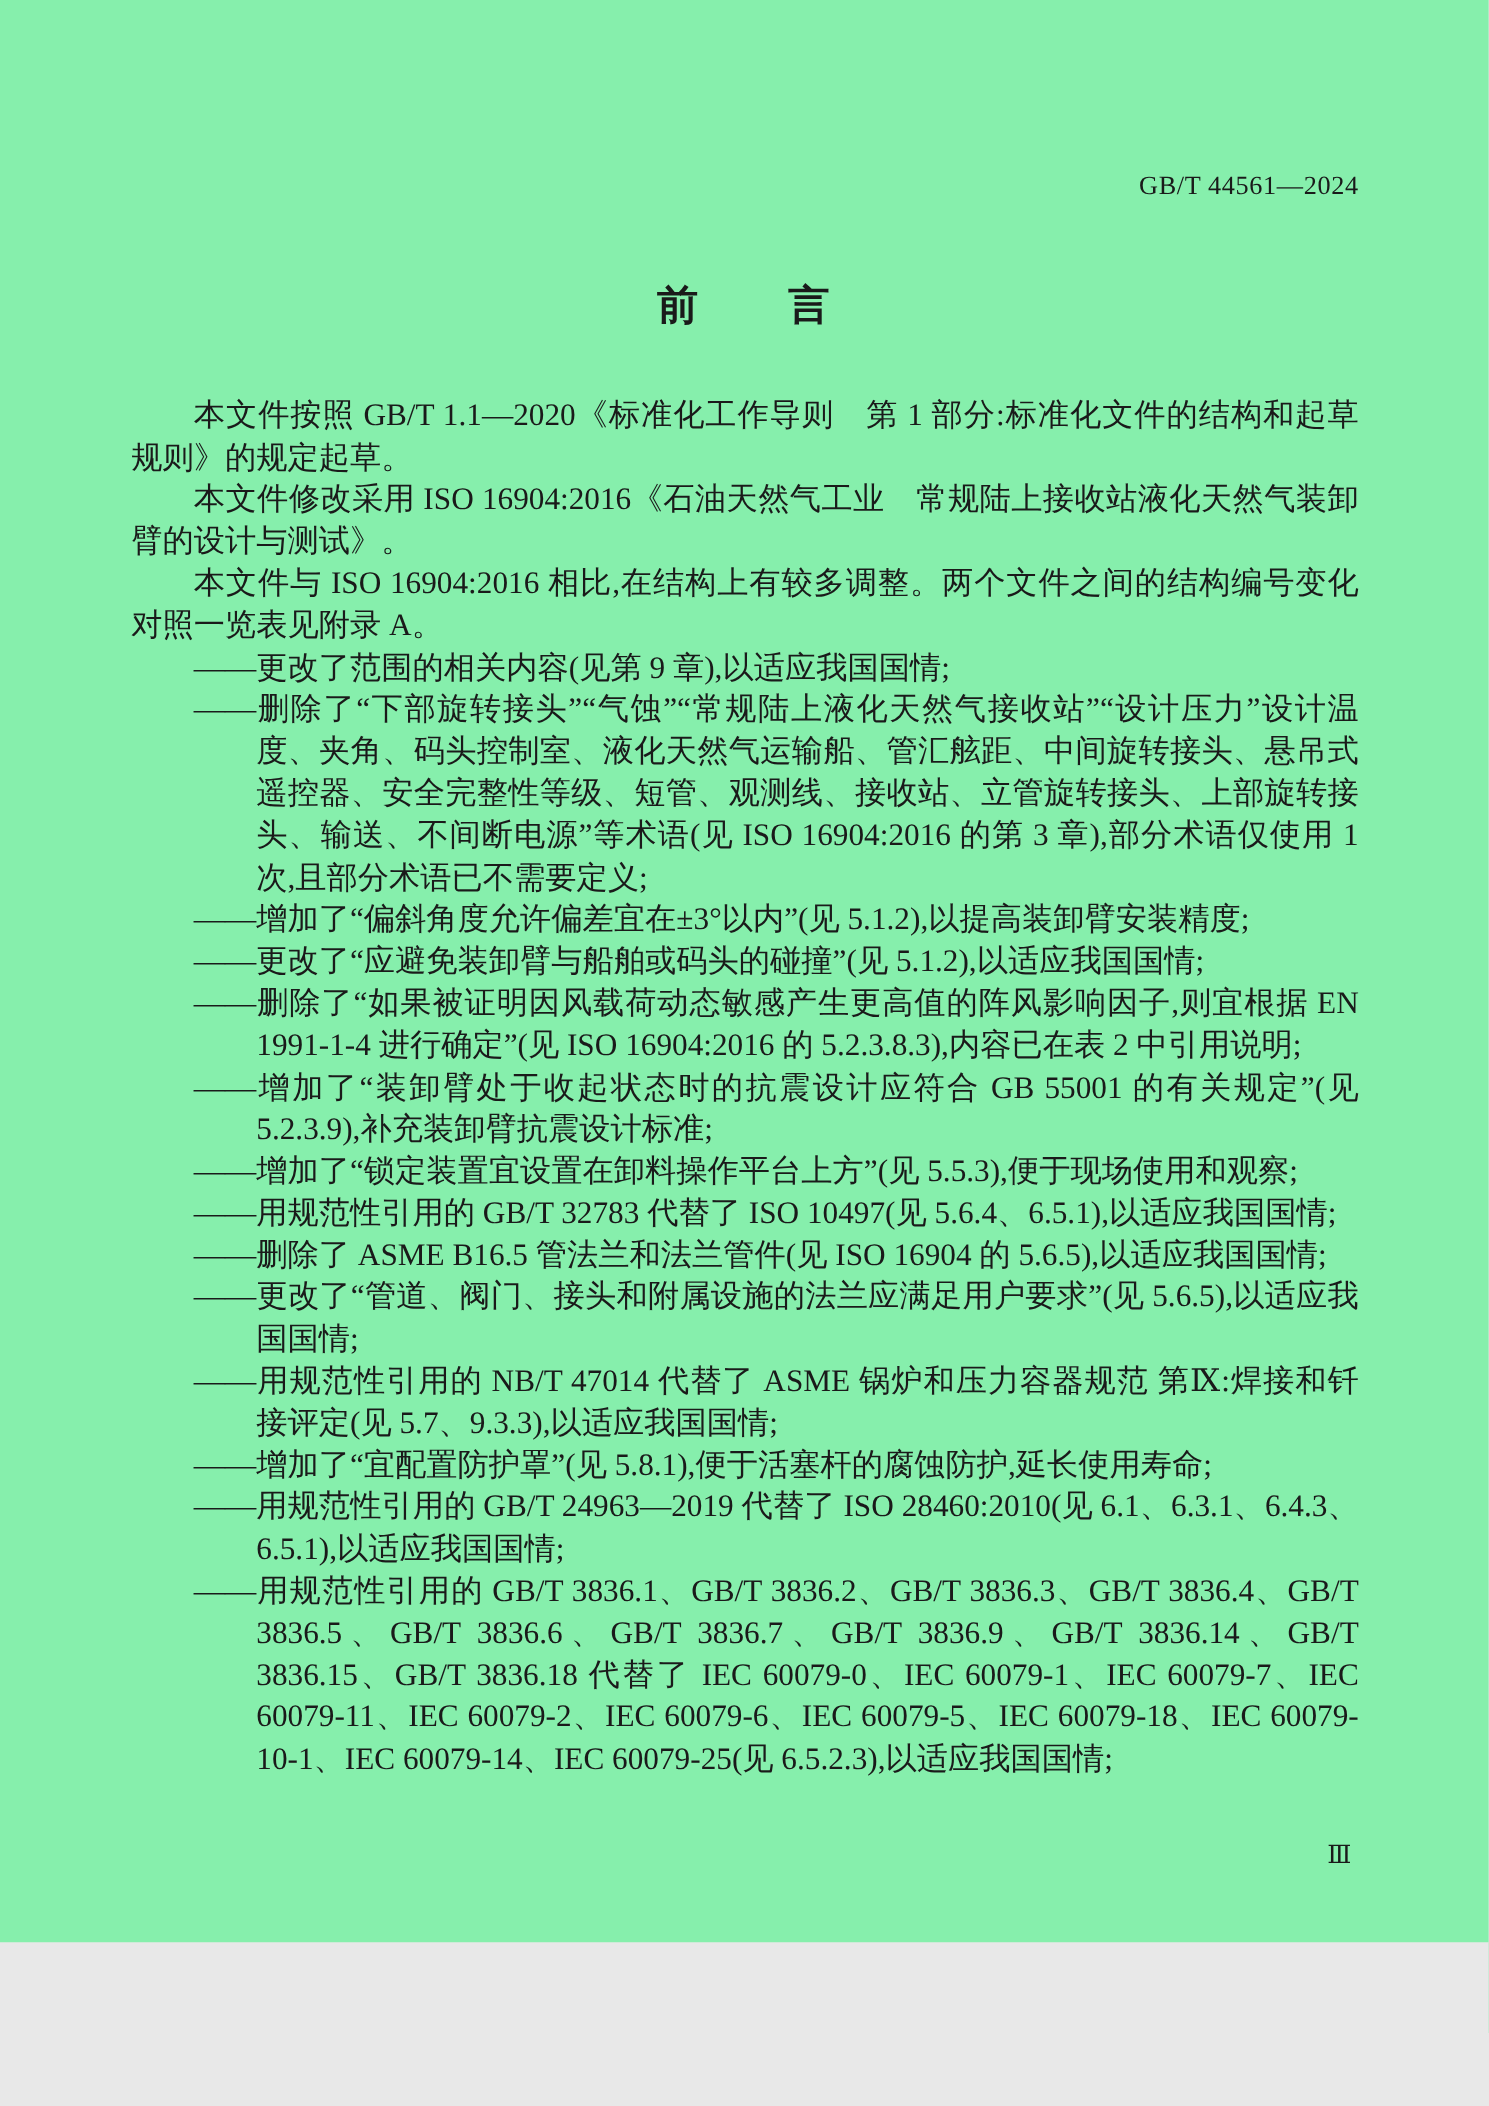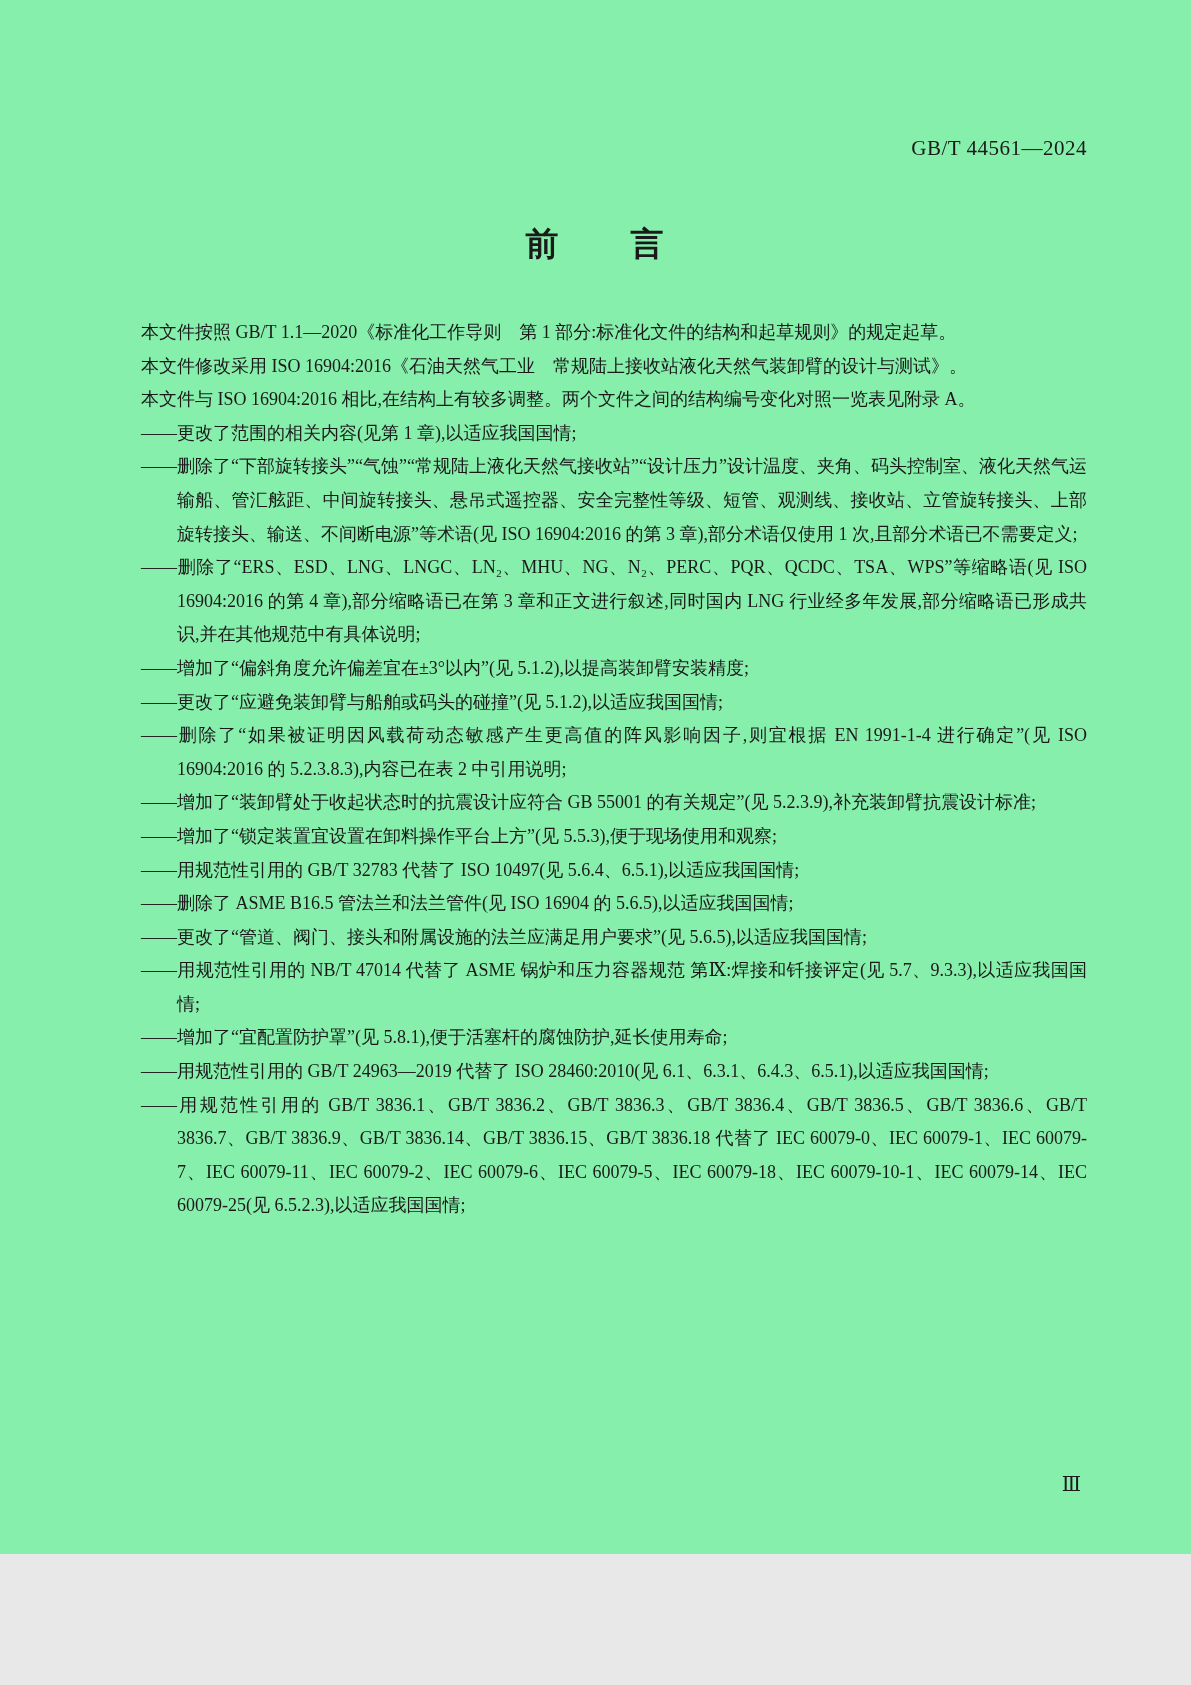--- a/index.html
+++ b/index.html
@@ -36,21 +36,21 @@
       font-size: 33px;
       font-weight: bold;
       font-family: Liberation Serif, serif;
       letter-spacing: 2px;
     }
     .body-text {
       position: absolute;
       top: 316px;
       left: 105px;
       width: 982px;
-      font-size: 18px;
+      font-size: 25px;
       line-height: 33.6px;
       text-align: justify;
     }
     .para {
       margin: 0;
       text-indent: 2em;
     }
     .list-item {
       margin: 0;
       padding-left: 4em;
@@ -70,23 +70,22 @@
 
   <div class="doc-number">GB/T 44561—2024</div>
 
   <h1 class="page-title">前　　言</h1>
 
   <div class="body-text">
     <p class="para">本文件按照 GB/T 1.1—2020《标准化工作导则　第 1 部分:标准化文件的结构和起草规则》的规定起草。</p>
     <p class="para">本文件修改采用 ISO 16904:2016《石油天然气工业　常规陆上接收站液化天然气装卸臂的设计与测试》。</p>
     <p class="para">本文件与 ISO 16904:2016 相比,在结构上有较多调整。两个文件之间的结构编号变化对照一览表见附录 A。</p>
 
-    <p class="list-item">——更改了范围的相关内容(见第 1 章),以适应我国国情;</p>
+    <p class="list-item">——更改了范围的相关内容(见第 9 章),以适应我国国情;</p>
     <p class="list-item">——删除了“下部旋转接头”“气蚀”“常规陆上液化天然气接收站”“设计压力”设计温度、夹角、码头控制室、液化天然气运输船、管汇舷距、中间旋转接头、悬吊式遥控器、安全完整性等级、短管、观测线、接收站、立管旋转接头、上部旋转接头、输送、不间断电源”等术语(见 ISO 16904:2016 的第 3 章),部分术语仅使用 1 次,且部分术语已不需要定义;</p>
-    <p class="list-item">——删除了“ERS、ESD、LNG、LNGC、LN₂、MHU、NG、N₂、PERC、PQR、QCDC、TSA、WPS”等缩略语(见 ISO 16904:2016 的第 4 章),部分缩略语已在第 3 章和正文进行叙述,同时国内 LNG 行业经多年发展,部分缩略语已形成共识,并在其他规范中有具体说明;</p>
     <p class="list-item">——增加了“偏斜角度允许偏差宜在±3°以内”(见 5.1.2),以提高装卸臂安装精度;</p>
     <p class="list-item">——更改了“应避免装卸臂与船舶或码头的碰撞”(见 5.1.2),以适应我国国情;</p>
     <p class="list-item">——删除了“如果被证明因风载荷动态敏感产生更高值的阵风影响因子,则宜根据 EN 1991-1-4 进行确定”(见 ISO 16904:2016 的 5.2.3.8.3),内容已在表 2 中引用说明;</p>
     <p class="list-item">——增加了“装卸臂处于收起状态时的抗震设计应符合 GB 55001 的有关规定”(见 5.2.3.9),补充装卸臂抗震设计标准;</p>
     <p class="list-item">——增加了“锁定装置宜设置在卸料操作平台上方”(见 5.5.3),便于现场使用和观察;</p>
     <p class="list-item">——用规范性引用的 GB/T 32783 代替了 ISO 10497(见 5.6.4、6.5.1),以适应我国国情;</p>
     <p class="list-item">——删除了 ASME B16.5 管法兰和法兰管件(见 ISO 16904 的 5.6.5),以适应我国国情;</p>
     <p class="list-item">——更改了“管道、阀门、接头和附属设施的法兰应满足用户要求”(见 5.6.5),以适应我国国情;</p>
     <p class="list-item">——用规范性引用的 NB/T 47014 代替了 ASME 锅炉和压力容器规范 第Ⅸ:焊接和钎接评定(见 5.7、9.3.3),以适应我国国情;</p>
     <p class="list-item">——增加了“宜配置防护罩”(见 5.8.1),便于活塞杆的腐蚀防护,延长使用寿命;</p>

